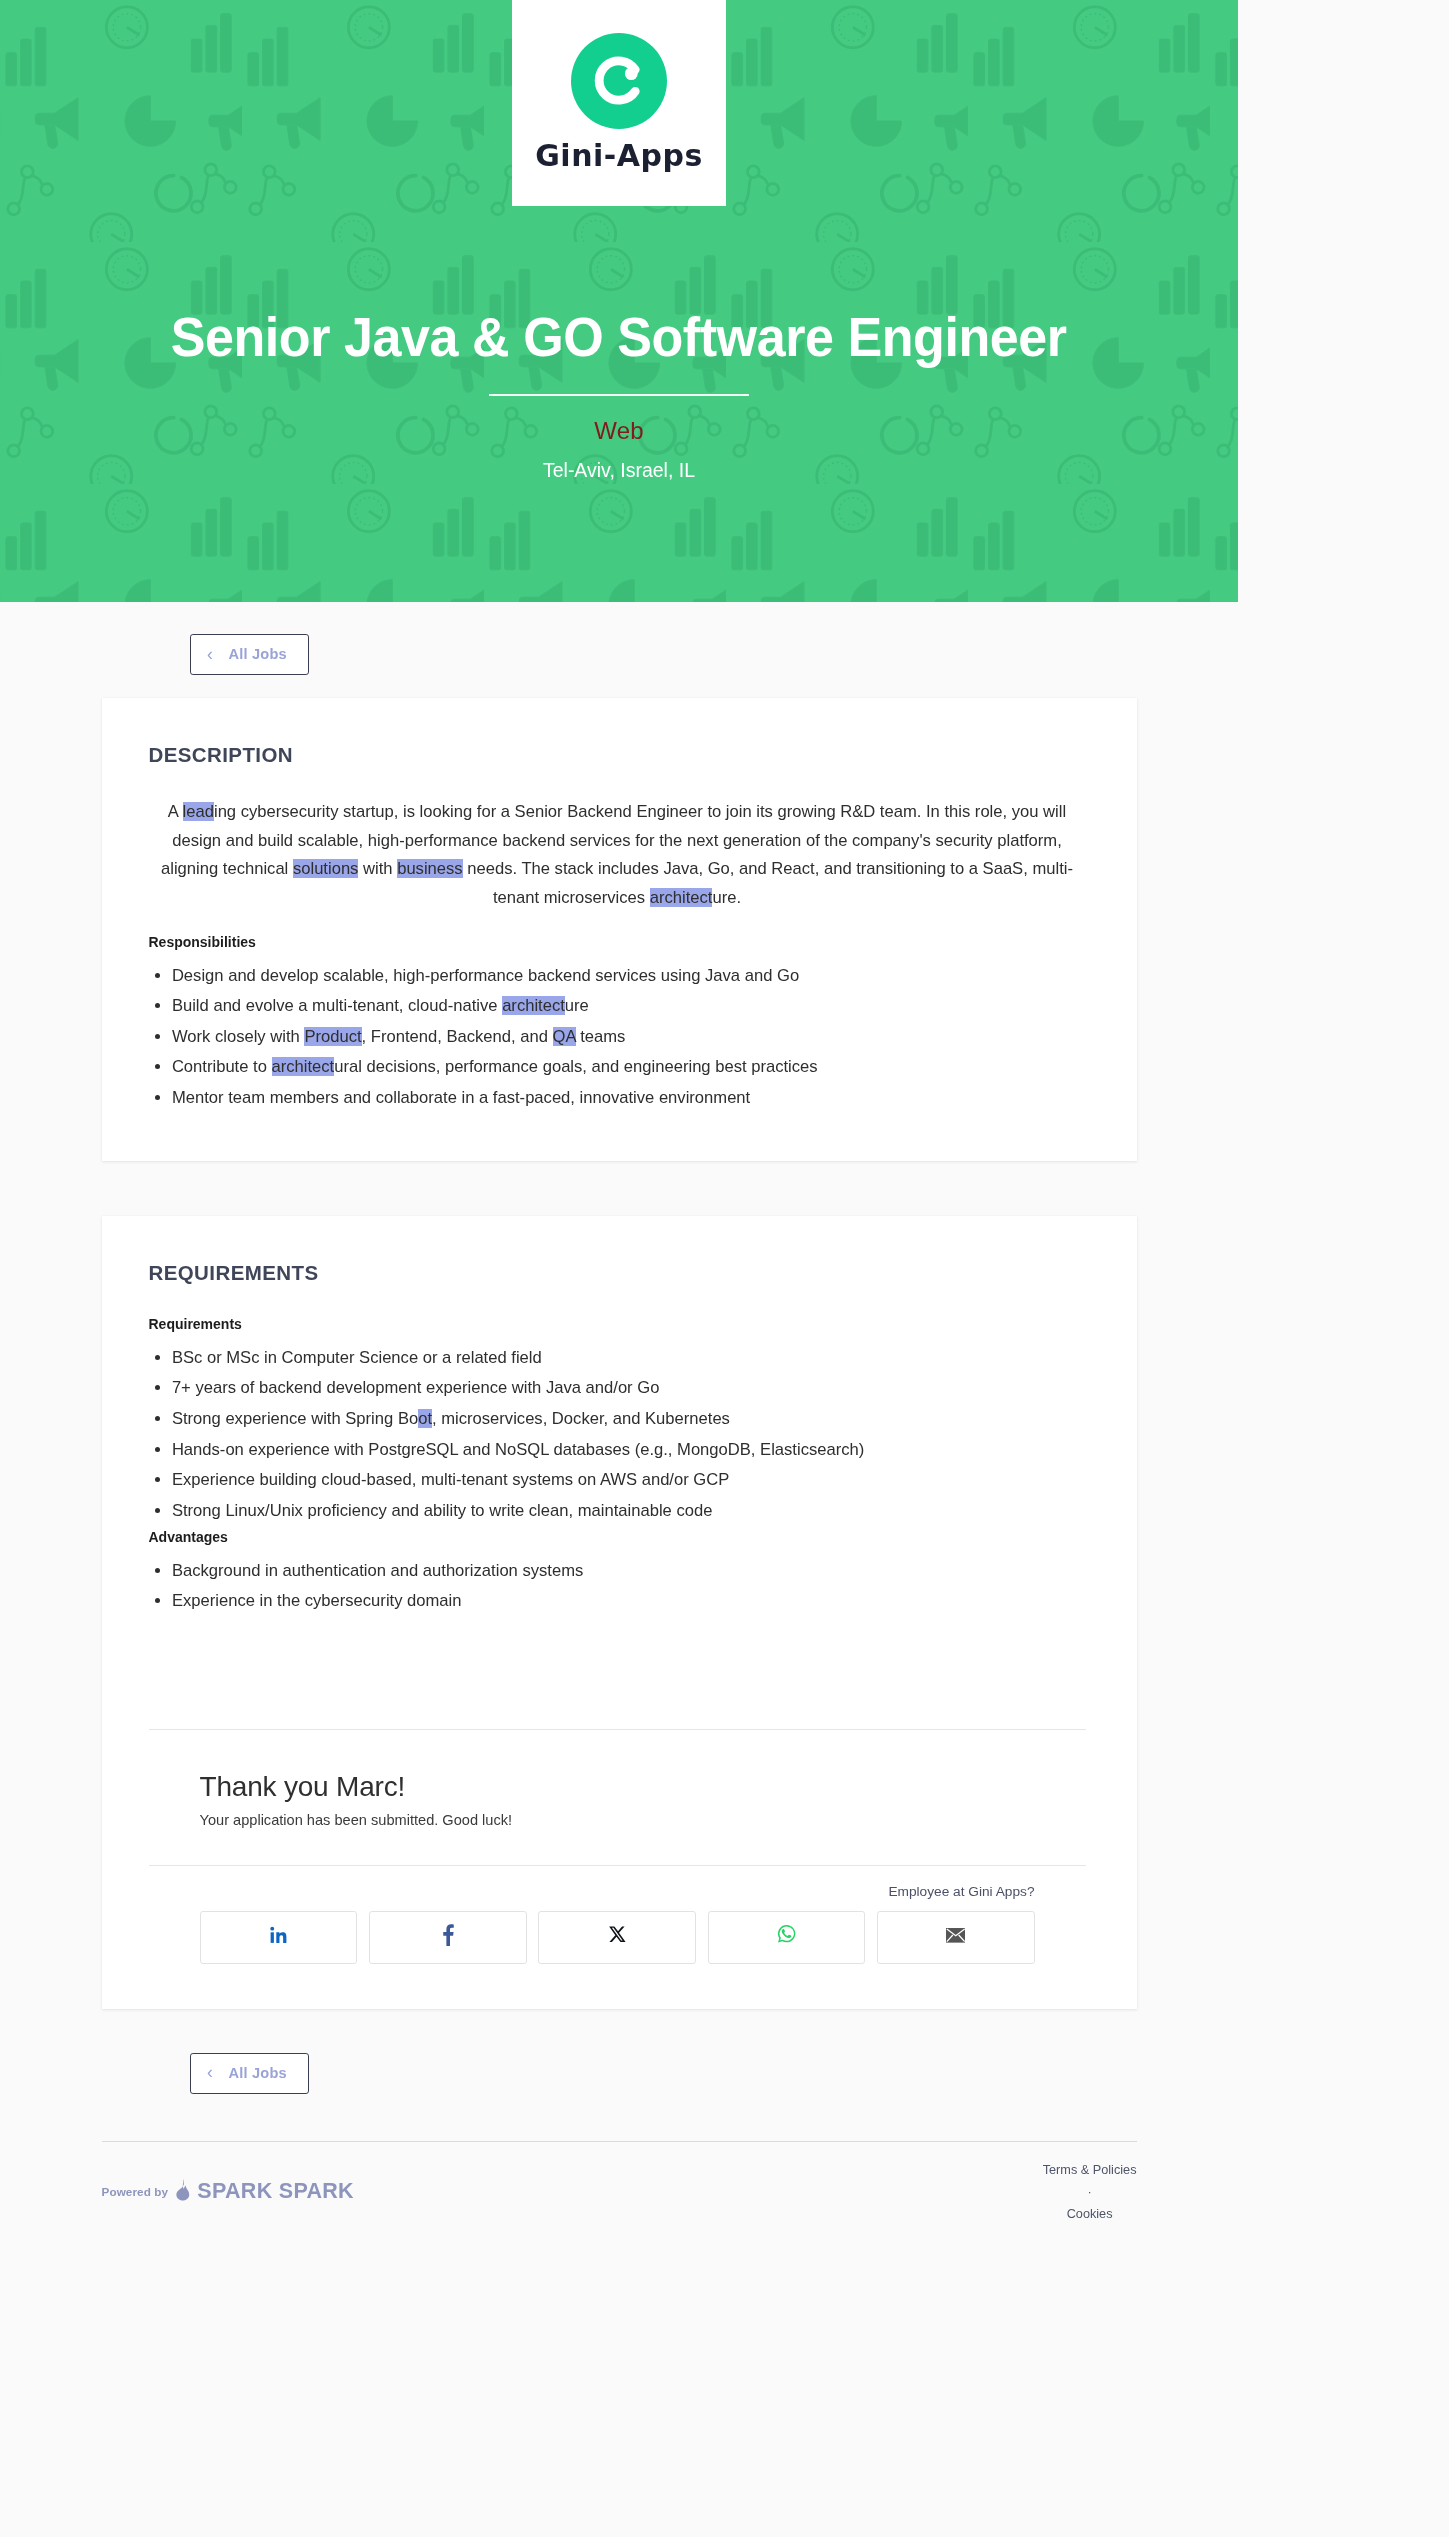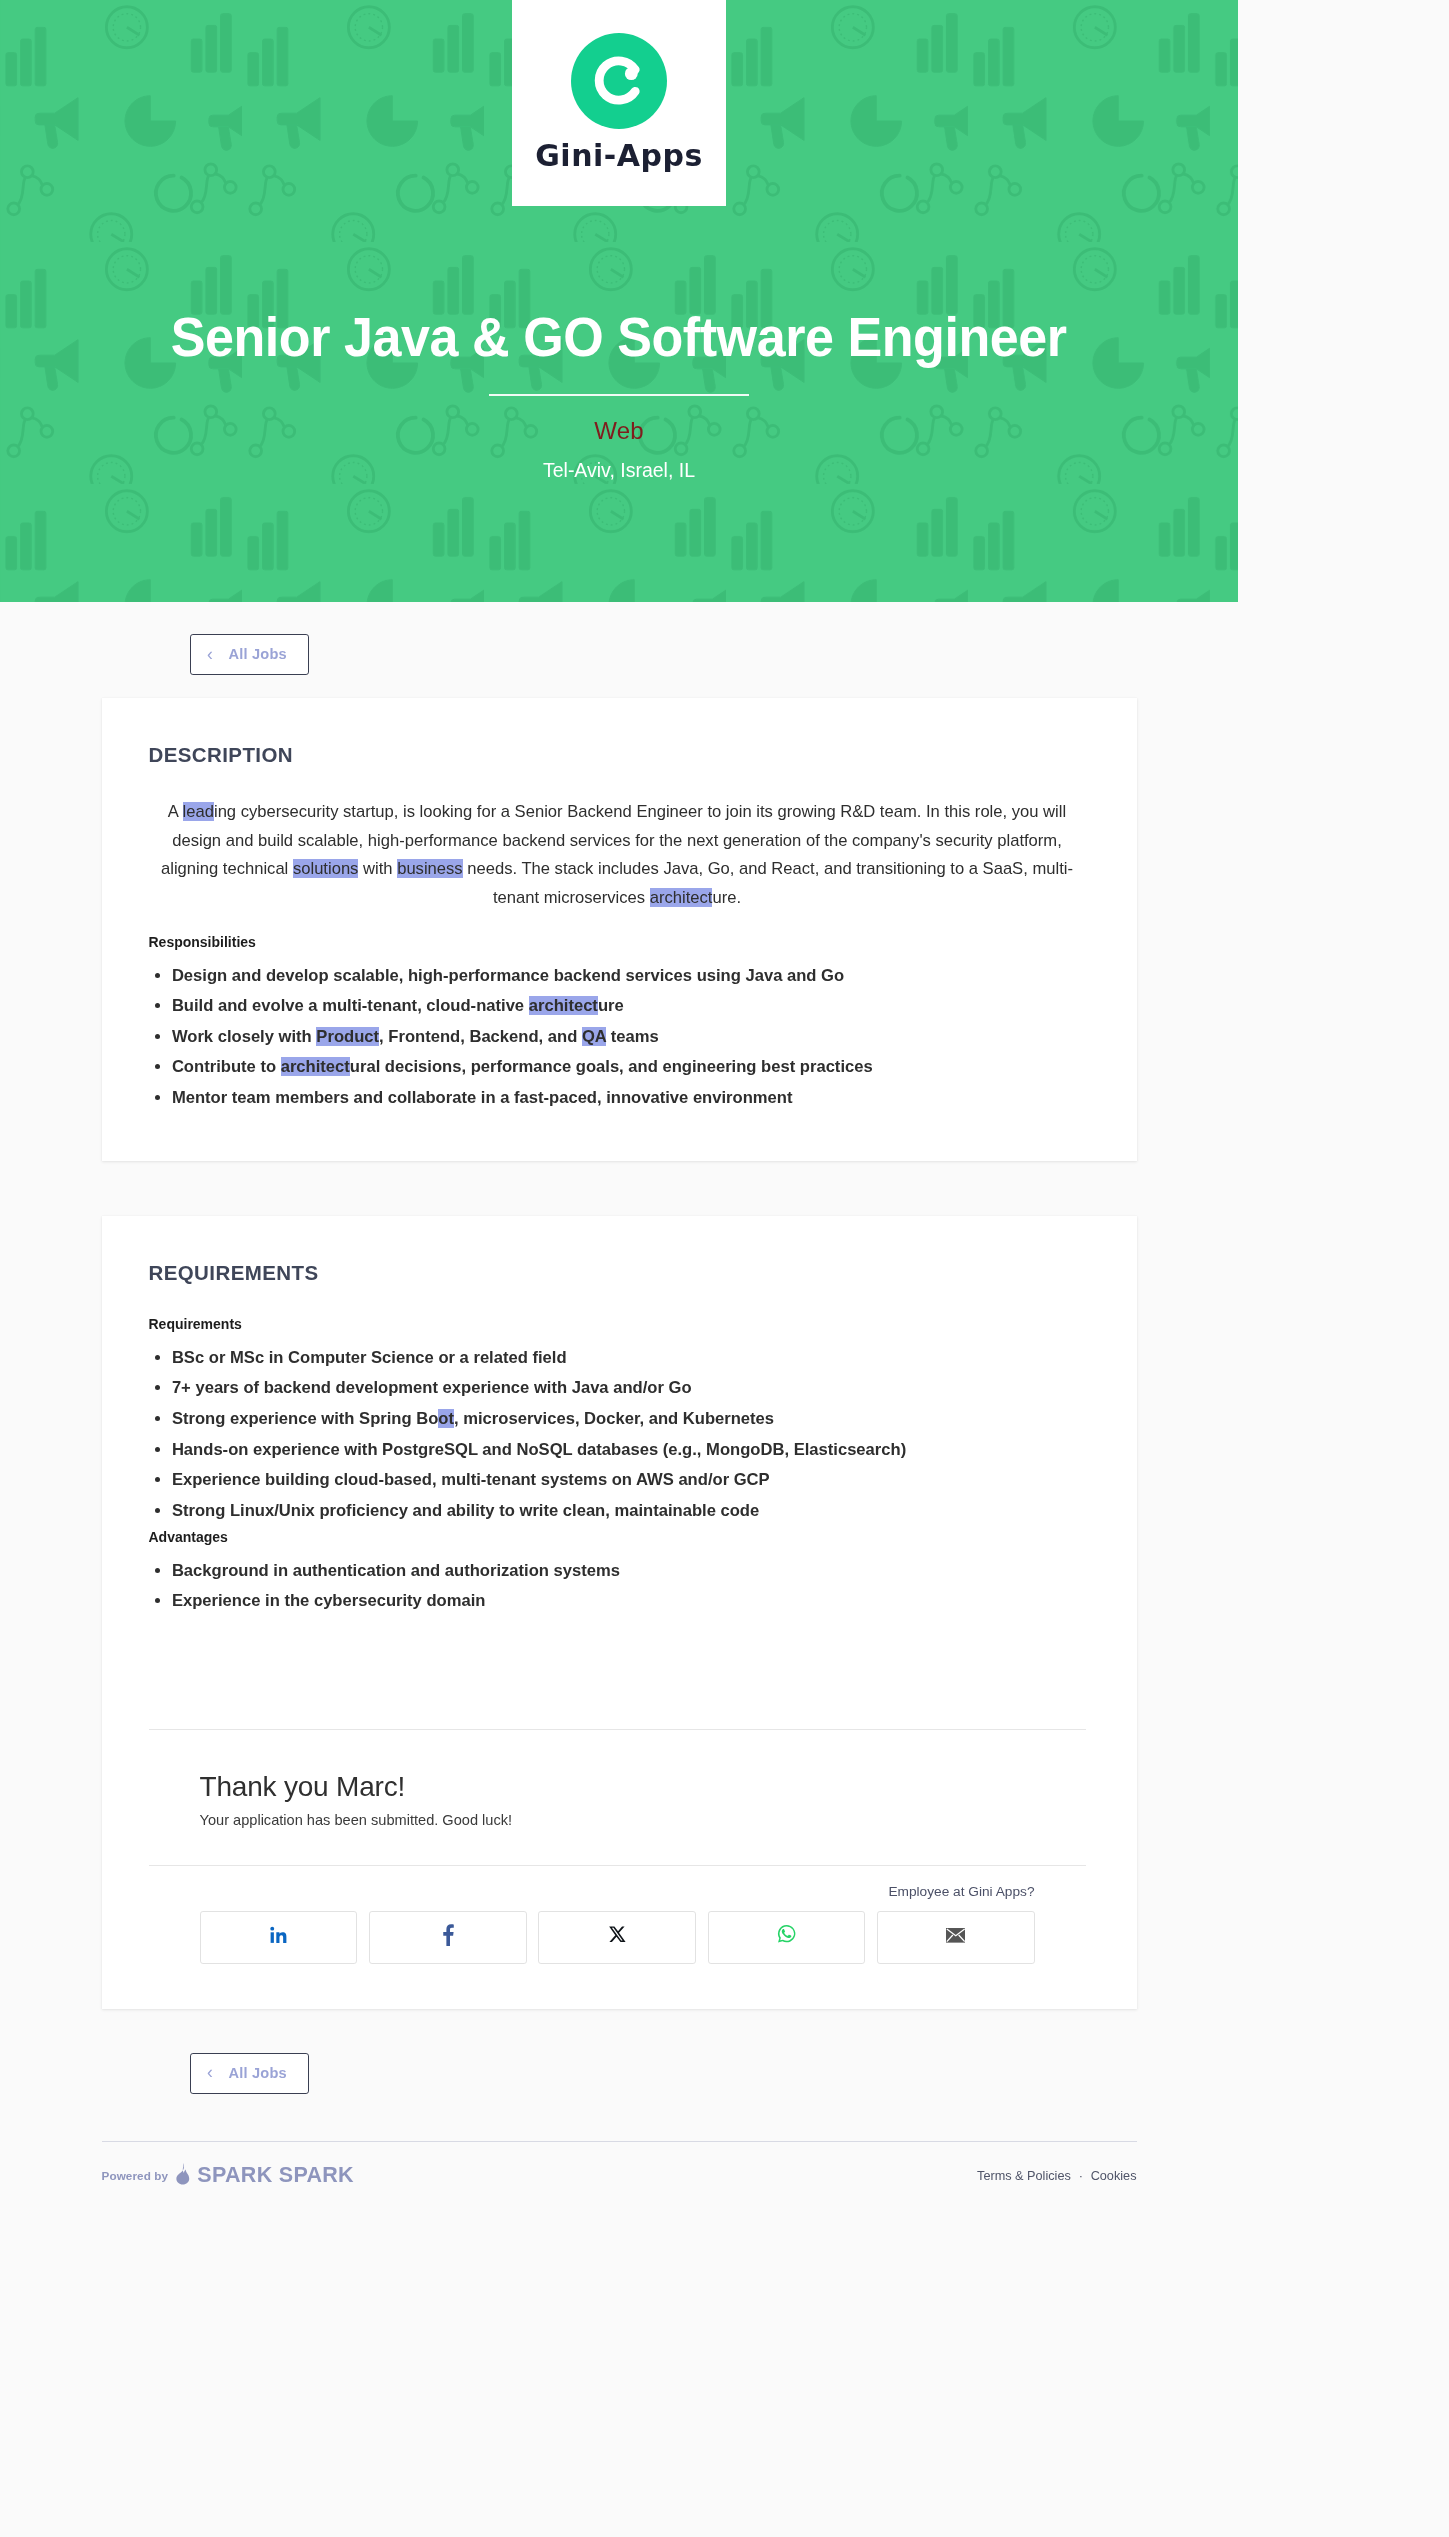--- a/index.html
+++ b/index.html
@@ -138,21 +138,21 @@
     color: #2e2e2e;
   }
   .rich p { margin-bottom: 5.9px; text-align: center; }
   .rich h4 {
     font-size: 14px;
     font-weight: bold;
     color: #1d1d1d;
     margin: 21.5px 0 7.8px 0;
   }
   .rich ul { margin: 11.7px 0 3.9px 0; padding-left: 23.4px; }
-  .rich li { margin: 0 0 2px 0; font-weight: bold; }
+  .rich li { margin: 0 0 2px 0; }
   mark.hl { background: #9aa6ea; color: #2e2e2e; padding: 0; }
 
   .spacer-block { height: 109px; }
 
   .divider { height: 1px; background: #e6e6e6; margin: 0; }
 
   .thanks-block { padding: 41px 0 37px 51px; }
   .thanks-title {
     font-size: 28px;
     font-weight: 400;
@@ -208,21 +208,21 @@
     display: flex;
     align-items: center;
     gap: 6.8px;
     color: #8e95bd;
   }
   .powered .pb-text { font-size: 11.7px; font-weight: bold; letter-spacing: 0.1px; }
   .powered .sh-text {
     font-family: "Liberation Sans Narrow", "Liberation Sans", sans-serif;
     font-size: 21.5px; font-weight: bold; letter-spacing: 0.3px; color: #8e95bd;
   }
-  .footer-links { display: flex; align-items: center; gap: 7.8px; }
+  .footer-links { display: flex; align-items: center; gap: 7.8px; flex-direction: column; }
   .footer-links a, .footer-links span {
     color: #4f5468;
     font-size: 12.7px;
     text-decoration: none;
   }
 </style>
 </head>
 <body>
 
 <div class="page">

